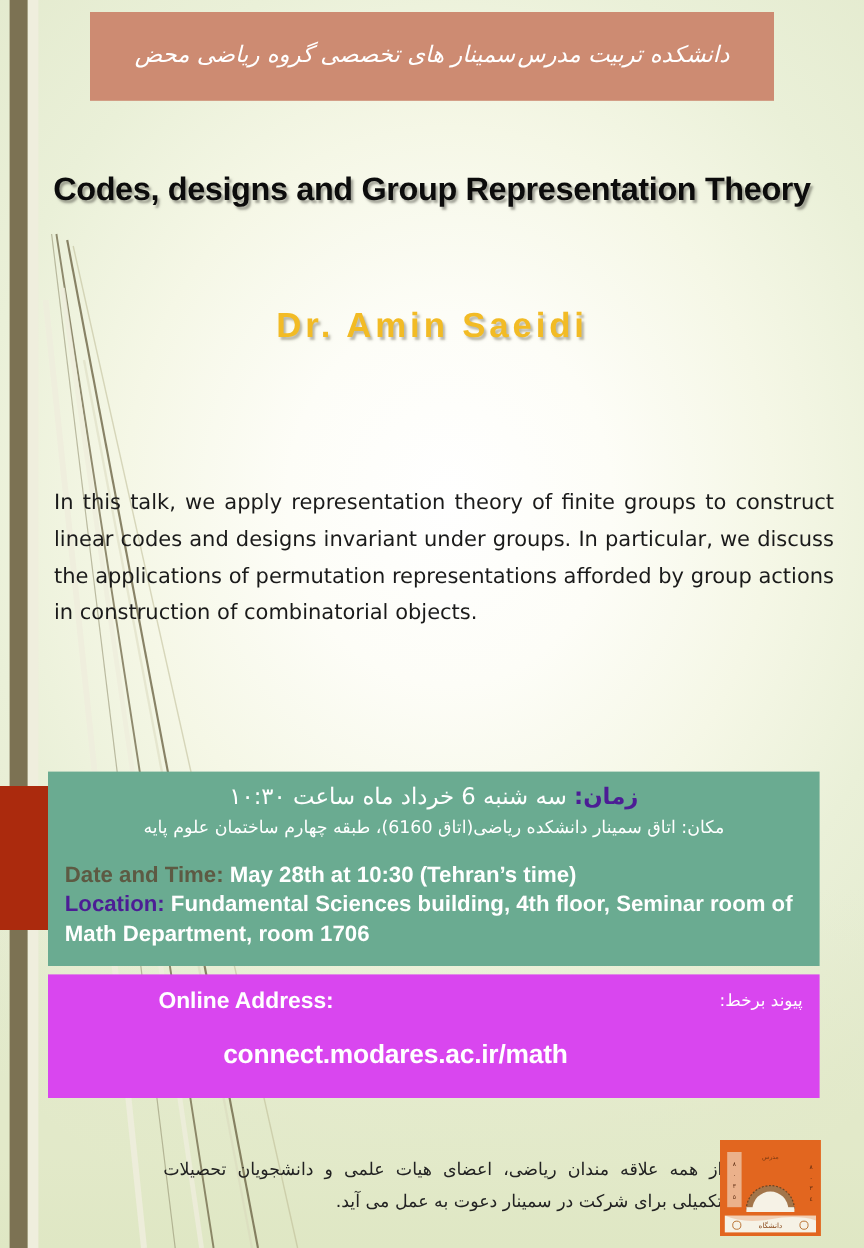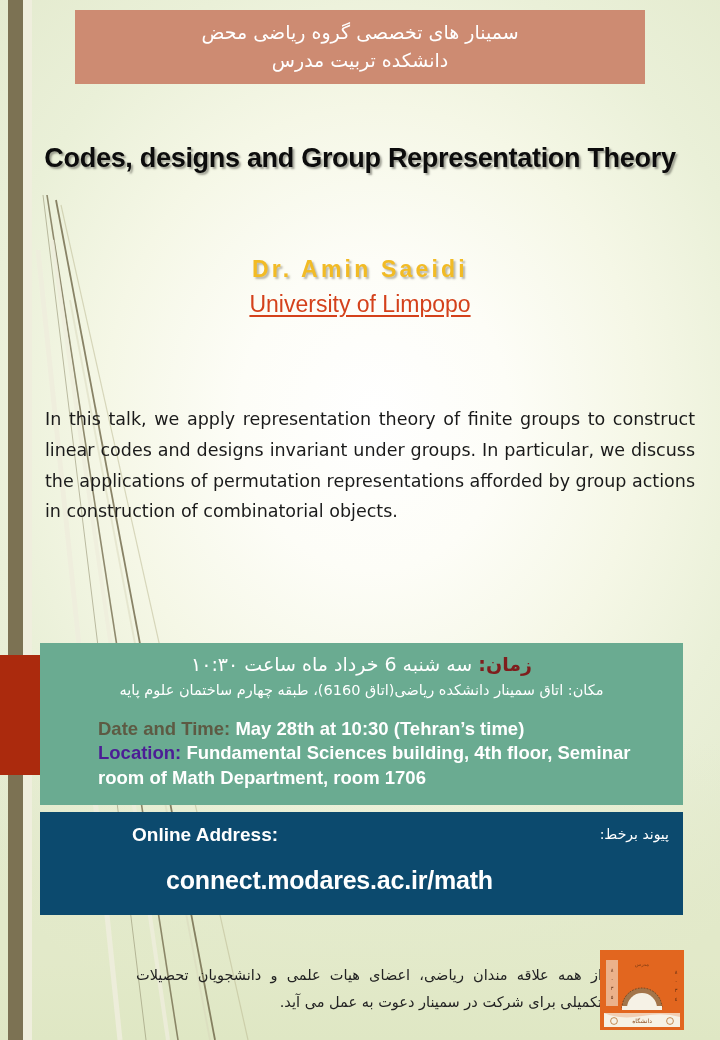--- a/index.html
+++ b/index.html
@@ -63,24 +63,25 @@
   }
   
   .banner {
     position: absolute;
     left: 75px;
     top: 10px;
     width: 570px;
     height: 74px;
     background: #cd8b72;
     display: flex;
-    flex-direction: column;
+    flex-direction: row;
     align-items: center;
     justify-content: center;
     gap: 2px;
+    font-style: italic;
   }
   .banner-line {
     color: #ffffff;
     font-size: 19px;
     line-height: 1.35;
     direction: rtl;
     font-family: "DejaVu Sans", sans-serif;
     white-space: nowrap;
   }
   
@@ -98,21 +99,21 @@
     font-family: "Liberation Sans", sans-serif;
   }
   
   .speaker {
     position: absolute;
     left: 0; right: 0;
     top: 256px;
     text-align: center;
   }
   .speaker-name {
-    font-size: 23px;
+    font-size: 29px;
     font-weight: bold;
     color: #f2bb25;
     letter-spacing: 3.2px;
     text-shadow: 2px 2px 2px rgba(120,115,95,0.5);
     font-family: "Liberation Sans", sans-serif;
   }
   .speaker-affil {
     margin-top: 8px;
     font-size: 23px;
     color: #d4411b;
@@ -154,50 +155,49 @@
   }
   .fa-time {
     direction: rtl;
     text-align: center;
     font-size: 19px;
     line-height: 1.4;
     color: #ffffff;
     font-family: "DejaVu Sans", sans-serif;
     white-space: nowrap;
   }
-  .fa-time .lbl { color: #7f1d1d; font-weight: bold; }
+  .fa-time .lbl { color: #4c1d95; font-weight: bold; }
   .fa-loc {
     direction: rtl;
     text-align: center;
     font-size: 14.5px;
     line-height: 1.4;
     color: #ffffff;
     margin-top: 2px;
     font-family: "DejaVu Sans", sans-serif;
     white-space: nowrap;
   }
   .en-block {
     margin-top: 17px;
     font-size: 18.5px;
     font-weight: bold;
     line-height: 1.32;
     color: #ffffff;
     font-family: "Liberation Sans", sans-serif;
-    margin-left: 44px;
   }
   .en-block .lbl-dark { color: #5d5a43; }
   .en-block .lbl-pale { color: #4c1d95; }
   
   .online-box {
     position: absolute;
     left: 40px;
     top: 812px;
     width: 643px;
     height: 103px;
-    background: #0c4a6e;
+    background: #d946ef;
     box-sizing: border-box;
   }
   .online-row {
     position: relative;
     height: 38px;
   }
   .online-label {
     position: absolute;
     left: 92px;
     top: 12px;
@@ -214,21 +214,21 @@
     color: #ffffff;
     direction: rtl;
     font-family: "DejaVu Sans", sans-serif;
   }
   .online-url {
     position: absolute;
     left: 0; right: 0;
     top: 54px;
     text-align: center;
     padding-right: 64px;
-    font-size: 25px;
+    font-size: 22px;
     font-weight: bold;
     color: #ffffff;
     letter-spacing: -0.2px;
     font-family: "Liberation Sans", sans-serif;
   }
   
   .footer-text {
     position: absolute;
     right: 118px;
     top: 962px;
@@ -274,21 +274,20 @@
 
   <div class="banner">
     <div class="banner-line">سمینار های تخصصی گروه ریاضی محض</div>
     <div class="banner-line">دانشکده تربیت مدرس</div>
   </div>
 
   <div class="title">Codes, designs and Group Representation Theory</div>
 
   <div class="speaker">
     <div class="speaker-name">Dr. Amin Saeidi</div>
-    <div class="speaker-affil">University of Limpopo</div>
   </div>
 
   <div class="abstract">In this talk, we apply representation theory of finite groups to construct linear codes and designs invariant under groups. In particular, we discuss the applications of permutation representations afforded by group actions in construction of combinatorial objects.</div>
 
   <div class="info-box">
     <div class="fa-time">
       <span class="lbl">زمان:</span>
       <span>سه شنبه 6 خرداد ماه ساعت ۱۰:۳۰</span>
     </div>
     <div class="fa-loc">مکان: اتاق سمینار دانشکده ریاضی(اتاق 6160)، طبقه چهارم ساختمان علوم پایه</div>

